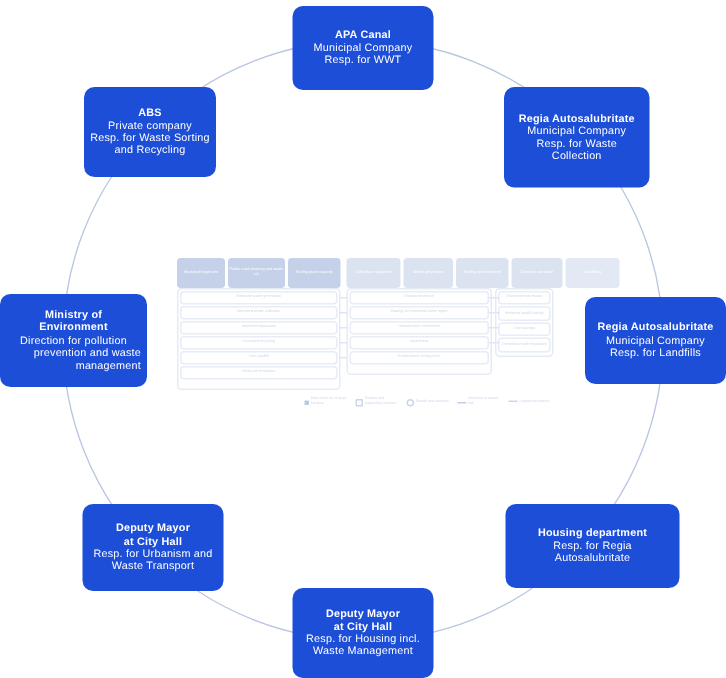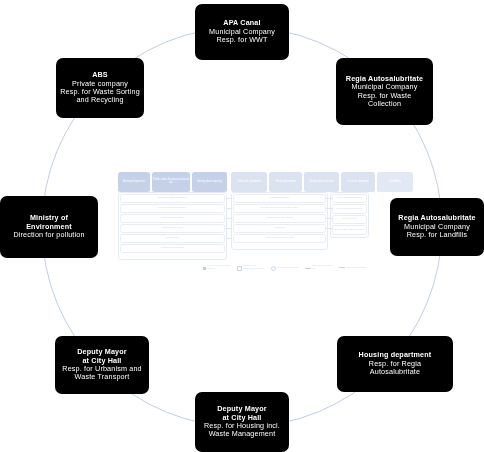--- a/index.html
+++ b/index.html
@@ -26,21 +26,21 @@
     left: 0;
     top: 0;
     width: 484px;
     height: 452px;
   }
 
   
   .node {
     position: absolute;
     box-sizing: border-box;
-    background: #000000;
+    background: #1d4ed8;
     border-radius: 7px;
     color: #ffffff;
     text-align: center;
     display: flex;
     flex-direction: column;
     align-items: center;
     justify-content: center;
     padding: 3px 4px;
     line-height: 1.18;
     letter-spacing: 0.01em;
@@ -277,20 +277,21 @@
     <span class="t">Deputy Mayor</span>
     <span class="t">at City Hall</span>
     <span class="s">Resp. for Urbanism and</span>
     <span class="s">Waste Transport</span>
   </div>
 
   <div class="node" id="node-ministry">
     <span class="t">Ministry of</span>
     <span class="t">Environment</span>
     <span class="s">Direction for pollution</span>
+    <span class="s">prevention and waste management</span>
   </div>
 
   <div class="node" id="node-abs">
     <span class="t">ABS</span>
     <span class="s">Private company</span>
     <span class="s">Resp. for Waste Sorting</span>
     <span class="s">and Recycling</span>
   </div>
 
 </div>

